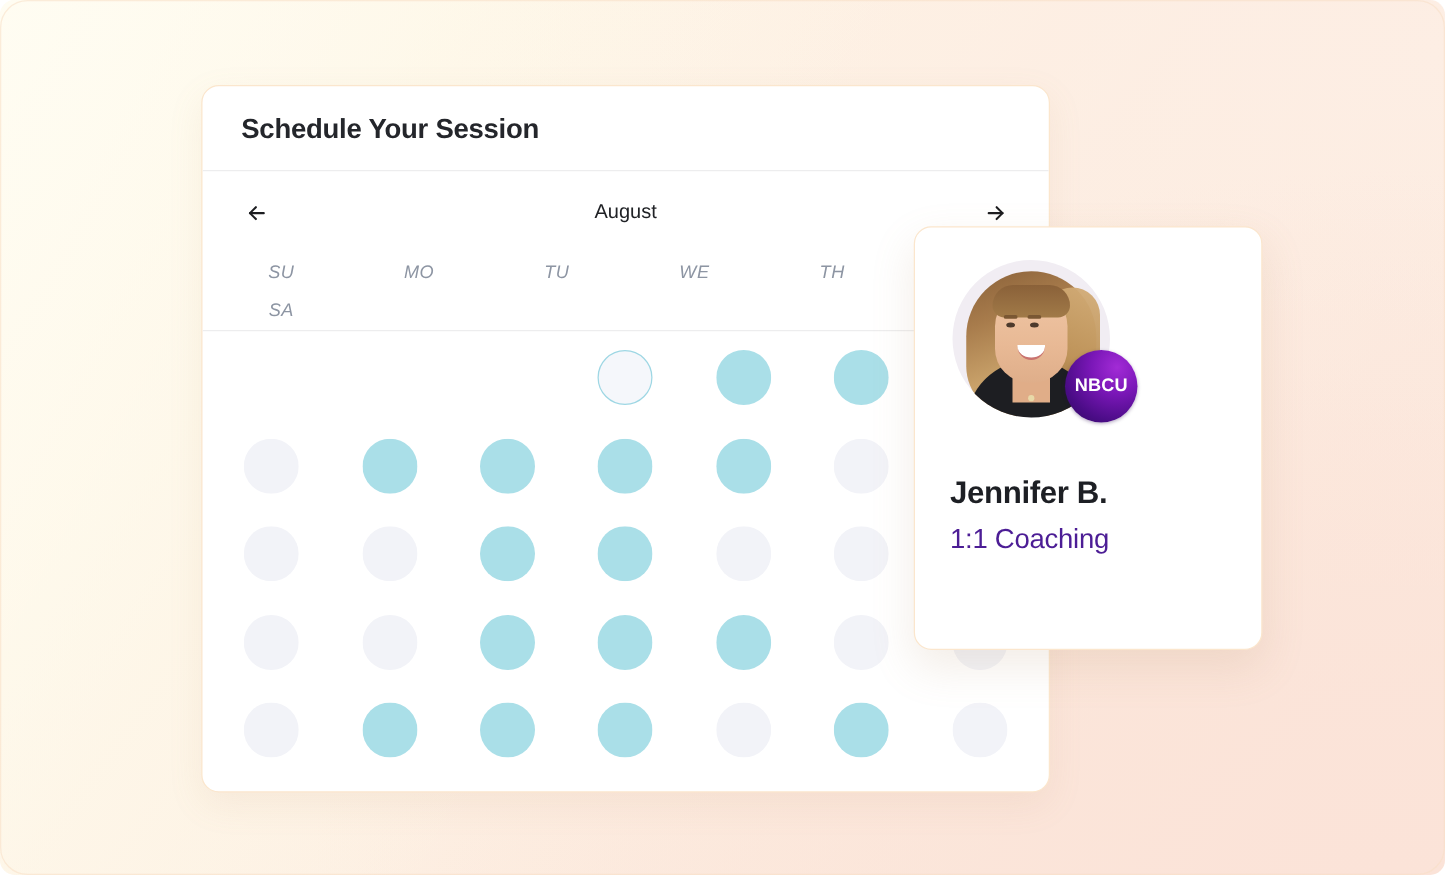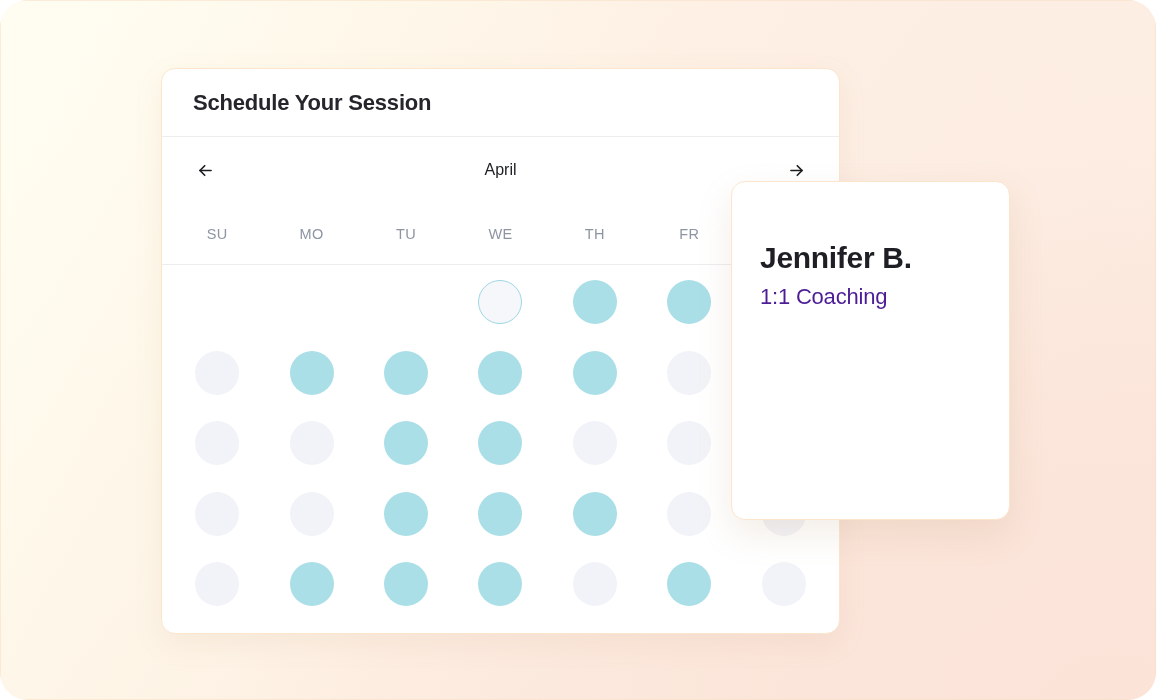--- a/index.html
+++ b/index.html
@@ -13,21 +13,21 @@
     font-family: "Liberation Sans", sans-serif;
     background: #ffffff;
   }
 
   
   #stage {
     position: relative;
     width: 1156px;
     height: 700px;
     box-sizing: border-box;
-    border-radius: 28px;
+    border-radius: 12px;
     overflow: hidden;
     background:
       radial-gradient(120% 130% at 96% 100%, #fbe3d8 0%, rgba(251,227,216,0) 62%),
       radial-gradient(120% 120% at 100% 6%, #fdeee4 0%, rgba(253,238,228,0) 58%),
       linear-gradient(128deg, #fffaec 0%, #fef6e6 24%, #fdefe2 52%, #fbe8dc 78%, #fbe5da 100%);
   }
   
   #stage::after {
     content: "";
     position: absolute;
@@ -108,26 +108,27 @@
     position: relative;
     width: 100%;
     display: flex;
     align-items: center;
     justify-content: space-between;
   }
 
   
   .dow-row {
     display: grid;
-    grid-template-columns: repeat(7, 1fr);
+    grid-template-columns: repeat(6, 1fr);
     height: 62px;
     align-items: center;
     border-bottom: 1px solid #ededee;
     padding: 0 8px;
     box-sizing: border-box;
+    font-style: italic;
   }
   .dow {
     text-align: center;
     font-size: 14.5px;
     color: #8d95a3;
     letter-spacing: 0.4px;
   }
 
   
   .grid {
@@ -312,22 +313,22 @@
     box-shadow: 0 1px 3px rgba(40,10,80,0.35);
   }
   .badge-text {
     color: #ffffff;
     font-size: 14.5px;
     font-weight: 700;
     letter-spacing: 0.1px;
   }
 
   .coach-name {
-    margin-top: 33px;
-    font-size: 30px;
+    margin-top: 46px;
+    font-size: 25px;
     font-weight: 700;
     color: #1d1f24;
     letter-spacing: -0.3px;
   }
   .coach-cert {
     margin-top: 4px;
     font-size: 22px;
     color: #7f8b9e;
     letter-spacing: -0.2px;
   }
@@ -352,21 +353,21 @@
     <div class="month-bar">
       <div class="month-bar-inner">
         <button class="nav-arrow">
           <span>
             <svg width="19" height="19" viewBox="0 0 24 24" fill="none" stroke="currentColor" stroke-width="2.1" stroke-linecap="round" stroke-linejoin="round">
               <line x1="19" y1="12" x2="5" y2="12"></line>
               <polyline points="11 18 5 12 11 6"></polyline>
             </svg>
           </span>
         </button>
-        <div class="month-label">April</div>
+        <div class="month-label">August</div>
         <button class="nav-arrow">
           <span>
             <svg width="19" height="19" viewBox="0 0 24 24" fill="none" stroke="currentColor" stroke-width="2.1" stroke-linecap="round" stroke-linejoin="round">
               <line x1="5" y1="12" x2="19" y2="12"></line>
               <polyline points="13 6 19 12 13 18"></polyline>
             </svg>
           </span>
         </button>
       </div>
     </div>
@@ -484,19 +485,38 @@
         <div class="cell">
           <div class="dot available"></div>
         </div>
         <div class="cell">
           <div class="dot inactive"></div>
         </div>
       </div>
   </div>
 
   <div id="coach-card">
+    <div class="avatar-wrap">
+      <div class="avatar">
+        <div class="ph-hair-back"></div>
+        <div class="ph-hair-light"></div>
+        <div class="ph-shoulders"></div>
+        <div class="ph-neck"></div>
+        <div class="ph-face"></div>
+        <div class="ph-fringe"></div>
+        <div class="ph-brow l"></div>
+        <div class="ph-brow r"></div>
+        <div class="ph-eye l"></div>
+        <div class="ph-eye r"></div>
+        <div class="ph-smile"></div>
+        <div class="ph-necklace"></div>
+      </div>
+      <div class="badge">
+        <span class="badge-text">NBCU</span>
+      </div>
+    </div>
 
     <div class="coach-name">Jennifer B.</div>
     <div class="coach-service">1:1 Coaching</div>
   </div>
 
   <div id="stage-border"></div>
 </div>
 
 </body></html>

